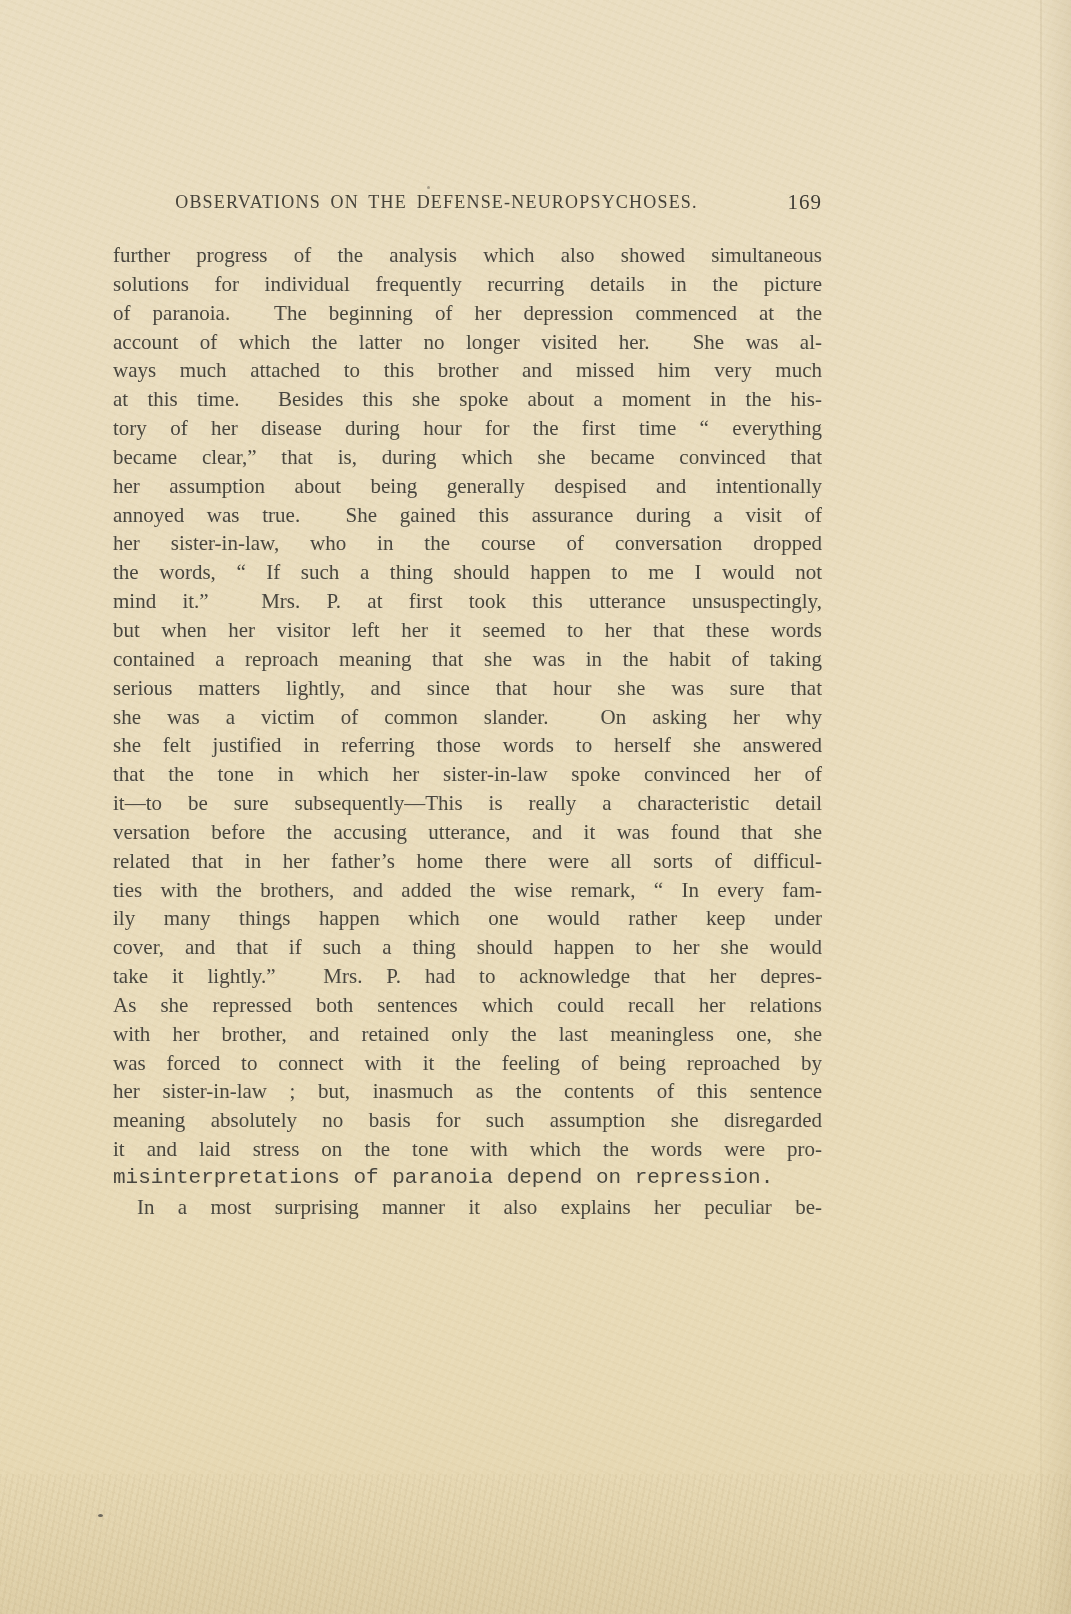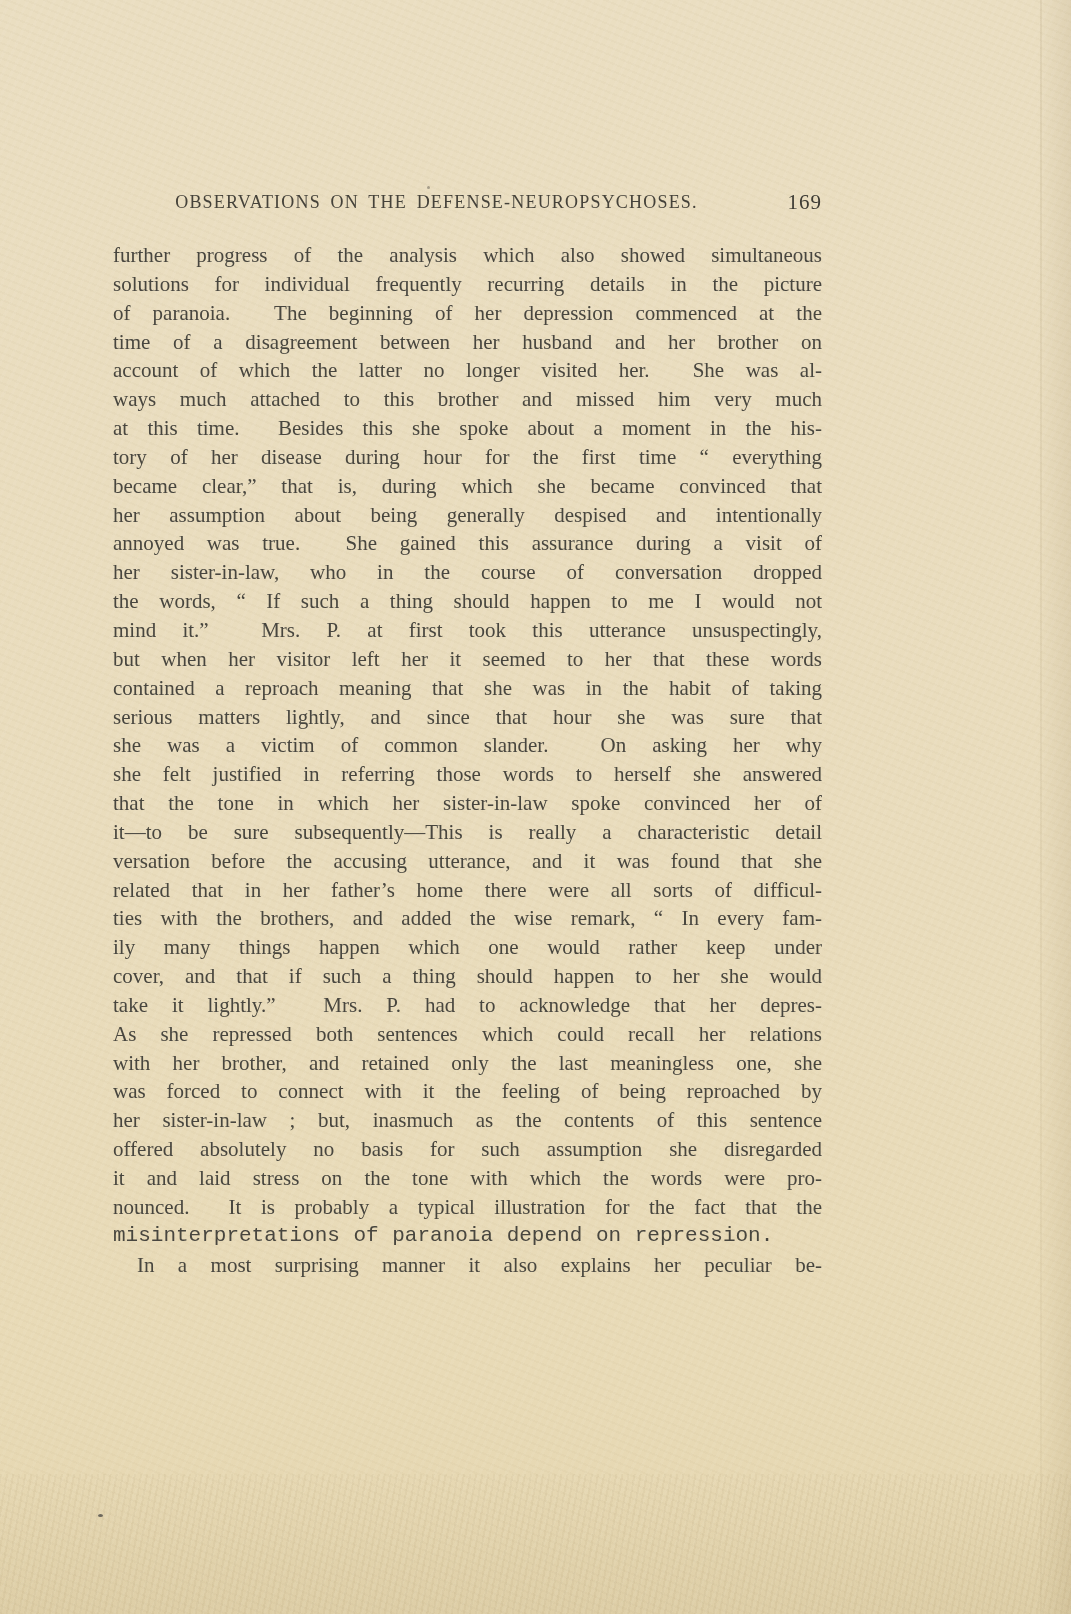--- a/index.html
+++ b/index.html
@@ -72,21 +72,20 @@
 
   <div class="page-header">
     <div class="running-title">OBSERVATIONS ON THE DEFENSE-NEUROPSYCHOSES.</div>
     <div class="page-number">169</div>
   </div>
 
   <div class="body-text">
     <div class="line">further progress of the analysis which also showed simultaneous</div>
     <div class="line">solutions for individual frequently recurring details in the picture</div>
     <div class="line">of paranoia.  The beginning of her depression commenced at the</div>
-    <div class="line">time of a disagreement between her husband and her brother on</div>
     <div class="line">account of which the latter no longer visited her.  She was al-</div>
     <div class="line">ways much attached to this brother and missed him very much</div>
     <div class="line">at this time.  Besides this she spoke about a moment in the his-</div>
     <div class="line">tory of her disease during hour for the first time “ everything</div>
     <div class="line">became clear,” that is, during which she became convinced that</div>
     <div class="line">her assumption about being generally despised and intentionally</div>
     <div class="line">annoyed was true.  She gained this assurance during a visit of</div>
     <div class="line">her sister-in-law, who in the course of conversation dropped</div>
     <div class="line">the words, “ If such a thing should happen to me I would not</div>
     <div class="line">mind it.”  Mrs. P. at first took this utterance unsuspectingly,</div>
@@ -100,19 +99,18 @@
     <div class="line">versation before the accusing utterance, and it was found that she</div>
     <div class="line">related that in her father’s home there were all sorts of difficul-</div>
     <div class="line">ties with the brothers, and added the wise remark, “ In every fam-</div>
     <div class="line">ily many things happen which one would rather keep under</div>
     <div class="line">cover, and that if such a thing should happen to her she would</div>
     <div class="line">take it lightly.”  Mrs. P. had to acknowledge that her depres-</div>
     <div class="line">As she repressed both sentences which could recall her relations</div>
     <div class="line">with her brother, and retained only the last meaningless one, she</div>
     <div class="line">was forced to connect with it the feeling of being reproached by</div>
     <div class="line">her sister-in-law ; but, inasmuch as the contents of this sentence</div>
-    <div class="line">offered absolutely no basis for such assumption she disregarded</div>
+    <div class="line">meaning absolutely no basis for such assumption she disregarded</div>
     <div class="line">it and laid stress on the tone with which the words were pro-</div>
-    <div class="line">nounced.  It is probably a typical illustration for the fact that the</div>
     <div class="line ragged">misinterpretations of paranoia depend on repression.</div>
     <div class="line indent">In a most surprising manner it also explains her peculiar be-</div>
   </div>
 </div>
 
 </body></html>

